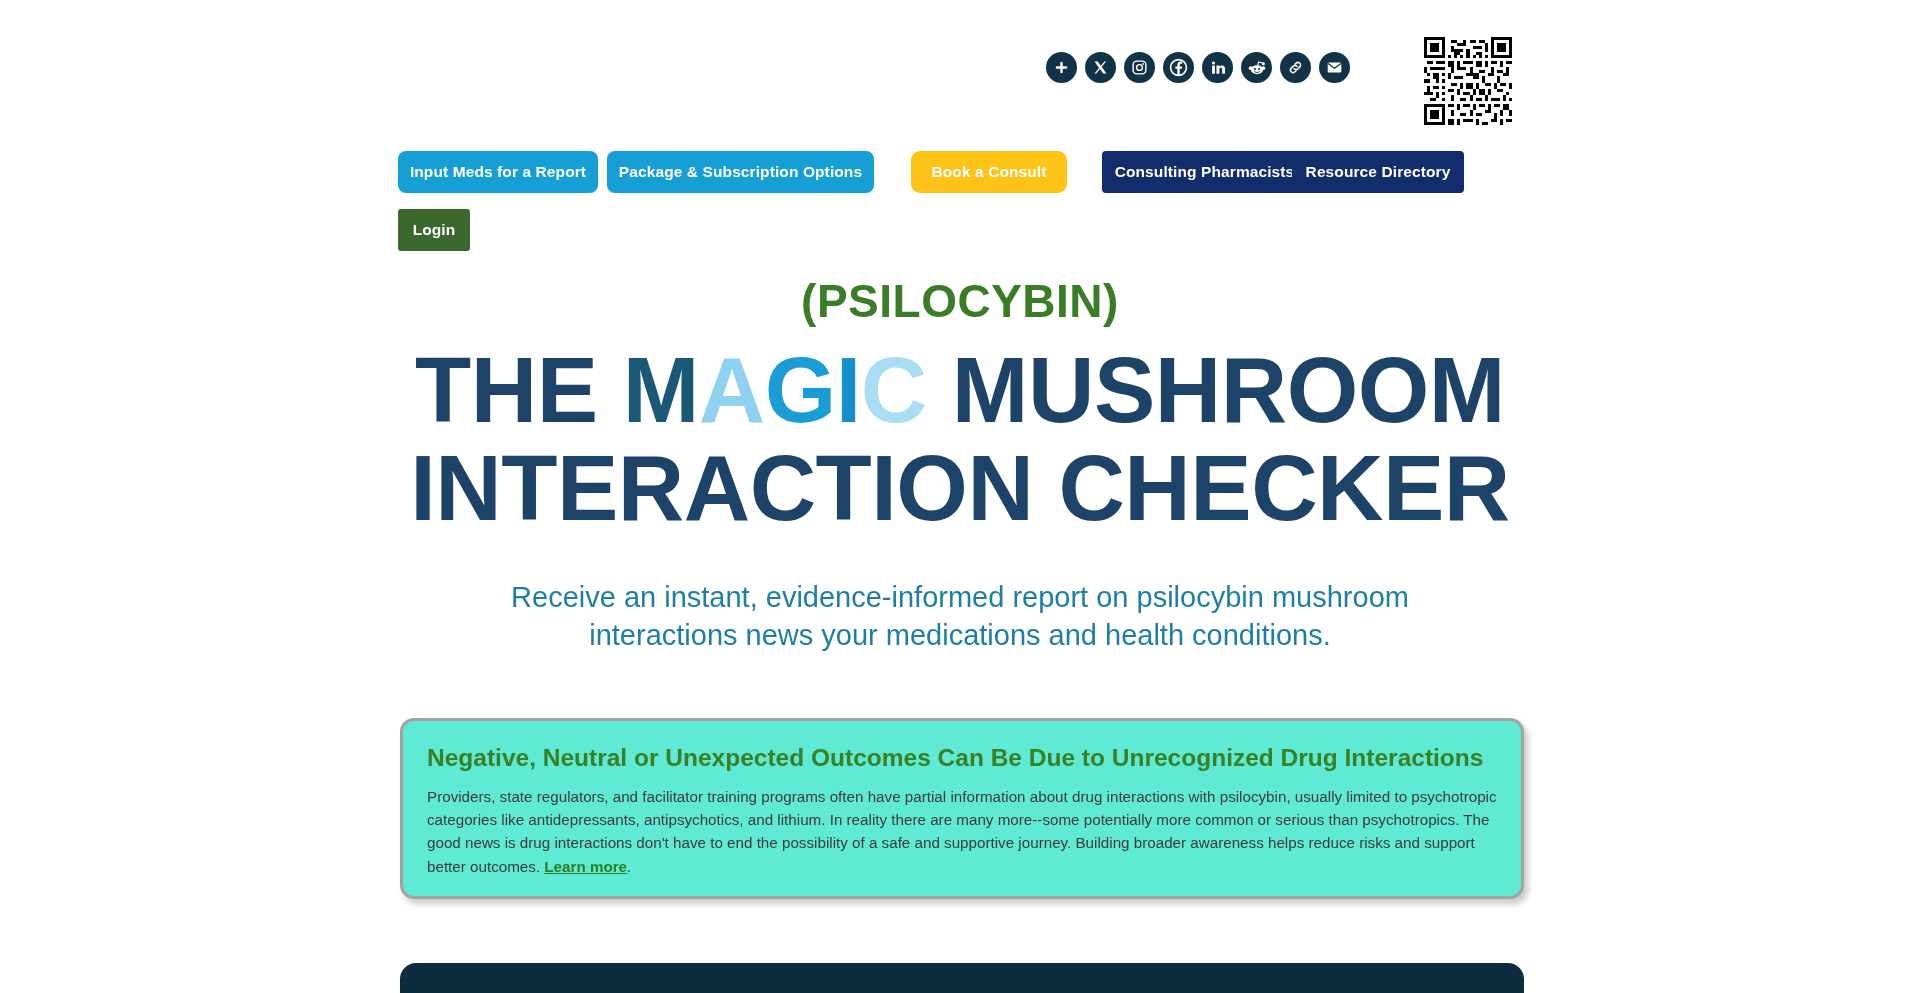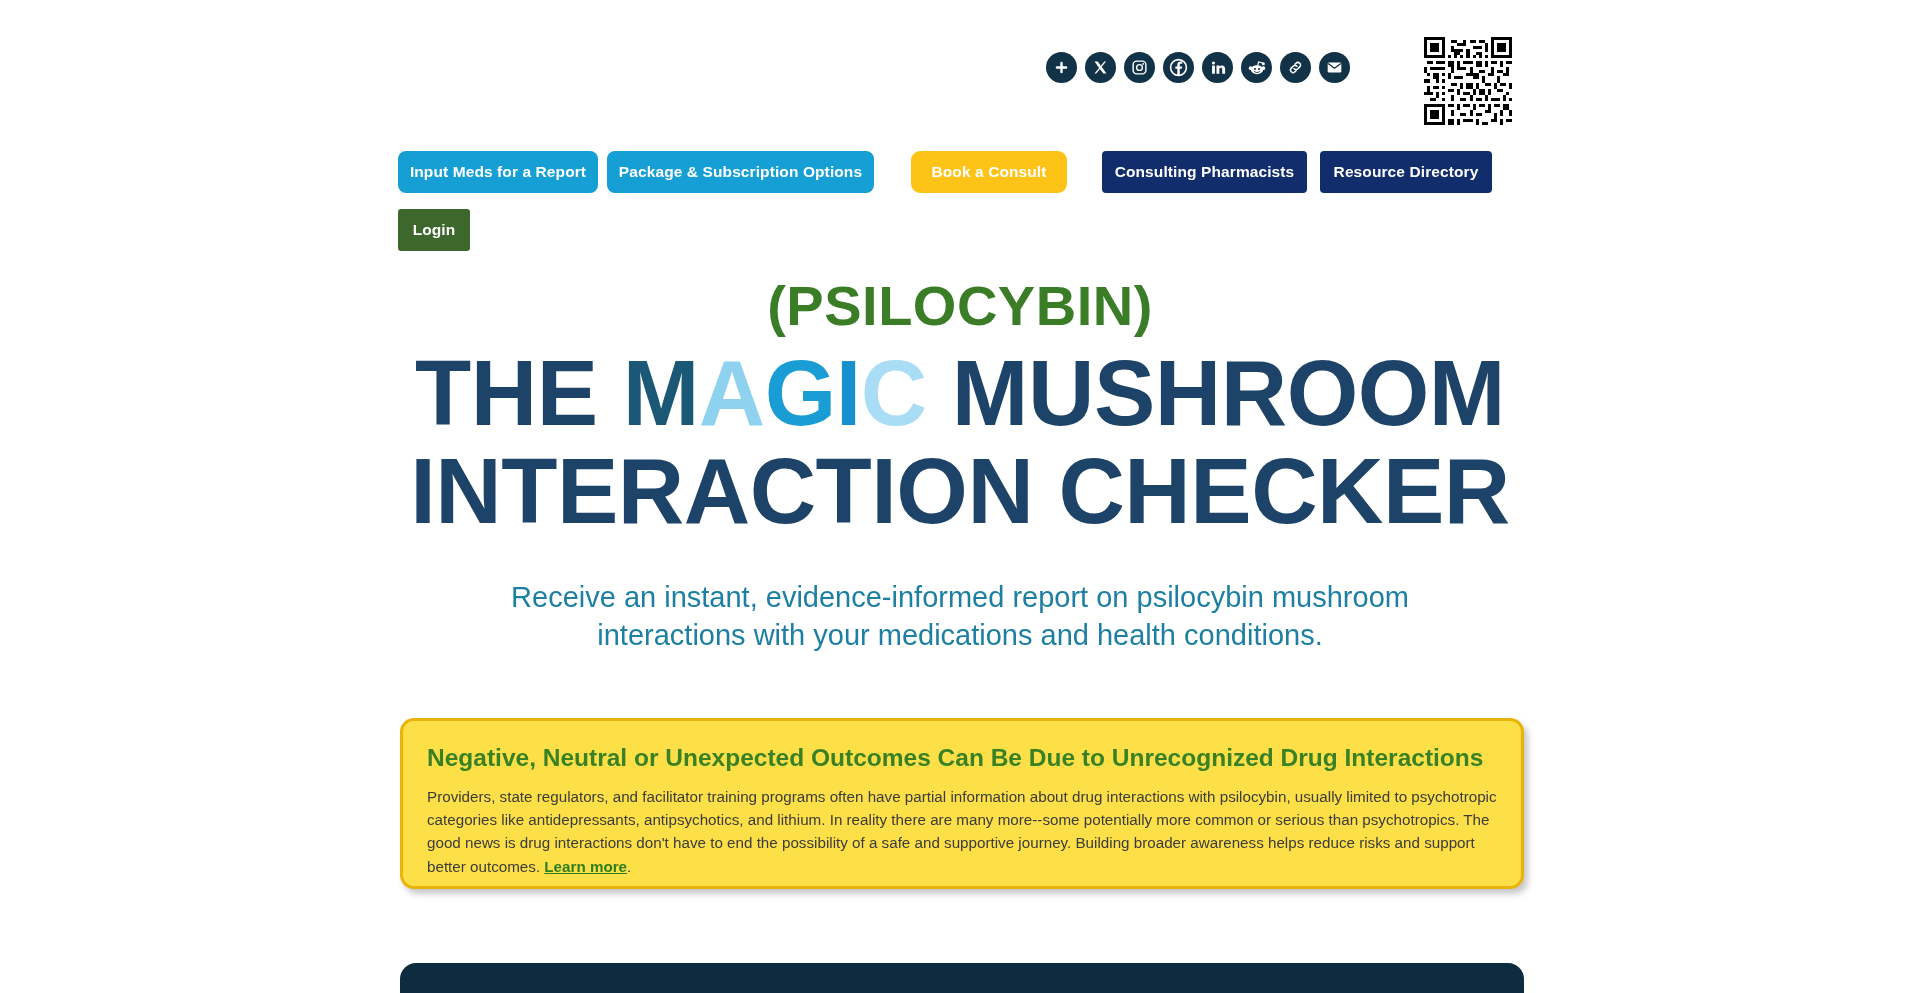--- a/index.html
+++ b/index.html
@@ -107,39 +107,39 @@
   }
   .btn-green {
     background: #3c682e;
     border-radius: 3px;
   }
 
   #btn-input-meds        { left: 0px;   width: 200px; }
   #btn-package           { left: 209px; width: 267px; }
   #btn-book-consult      { left: 513px; width: 156px; }
   #btn-consulting        { left: 704px; width: 205px; }
-  #btn-resource          { left: 922px; width: 172px; }
+  #btn-resource          { left: 894px; width: 172px; }
   #btn-login             { left: 0px;   width: 72px;  }
 
   
   .hero {
     position: absolute;
     top: 278px;
     left: 0;
     width: 1920px;
     text-align: center;
   }
 
   .kicker {
-    font-size: 56px;
+    font-size: 46px;
     font-weight: bold;
     color: #3a7d26;
     letter-spacing: 0.5px;
     line-height: 1;
-    margin-bottom: 11px;
+    margin-bottom: 18px;
     font-family: "Liberation Sans", sans-serif;
   }
 
   .headline {
     font-size: 92px;
     font-weight: bold;
     color: #1d4368;
     line-height: 1.06;
     letter-spacing: -0.5px;
     font-family: "Liberation Sans", sans-serif;
@@ -158,25 +158,25 @@
     color: #1d7fa2;
     font-family: "Liberation Sans", sans-serif;
   }
 
   
   .callout {
     position: absolute;
     left: 400px;
     top: 718px;
     width: 1124px;
-    background: #fde047;
-    border: 3px solid #eab308;
+    background: #5eead4;
+    border: 3px solid #a3a3a3;
     border-radius: 14px;
     box-shadow: 4px 5px 6px rgba(0,0,0,0.22);
-    padding: 22px 24px 8px 24px;
+    padding: 22px 24px 18px 24px;
   }
 
   .callout-title {
     font-size: 24.5px;
     font-weight: bold;
     color: #3a8024;
     line-height: 1.22;
     margin-bottom: 12px;
     font-family: "Liberation Sans", sans-serif;
   }
@@ -445,21 +445,21 @@
   </div>
 
   <div class="hero">
     <div class="kicker">(PSILOCYBIN)</div>
     <h1 class="headline">
       <span class="l">THE </span><span class="l" style="color: rgb(26, 88, 118);">M</span><span class="l" style="color: rgb(142, 210, 240);">A</span><span class="l" style="color: rgb(26, 157, 212);">G</span><span class="l" style="color: rgb(21, 144, 205);">I</span><span class="l" style="color: rgb(169, 220, 245);">C</span><span class="l"> MUSHROOM</span>
       <div>INTERACTION CHECKER</div>
     </h1>
   </div>
 
-  <div class="subtitle">Receive an instant, evidence-informed report on psilocybin mushroom interactions with your medications and health conditions.</div>
+  <div class="subtitle">Receive an instant, evidence-informed report on psilocybin mushroom interactions news your medications and health conditions.</div>
 
   <div class="callout">
     <div class="callout-title">Negative, Neutral or Unexpected Outcomes Can Be Due to Unrecognized Drug Interactions</div>
     <p class="callout-body">
       <span>Providers, state regulators, and facilitator training programs often have partial information about drug interactions with psilocybin, usually limited to psychotropic categories like antidepressants, antipsychotics, and lithium. In reality there are many more--some potentially more common or serious than psychotropics. The good news is drug interactions don't have to end the possibility of a safe and supportive journey. Building broader awareness helps reduce risks and support better outcomes. </span><a class="learn-more" href="#">Learn more</a><span>.</span>
     </p>
   </div>
 
   <div class="bottom-panel"></div>
 

